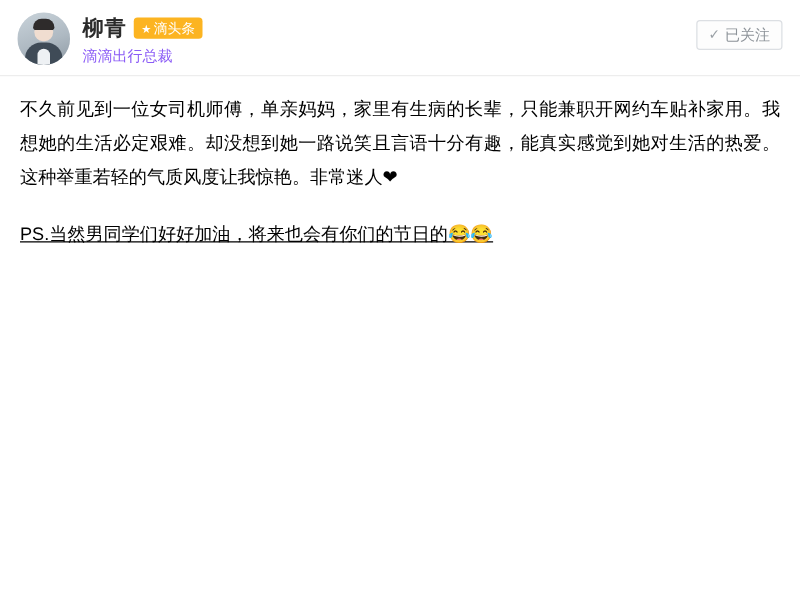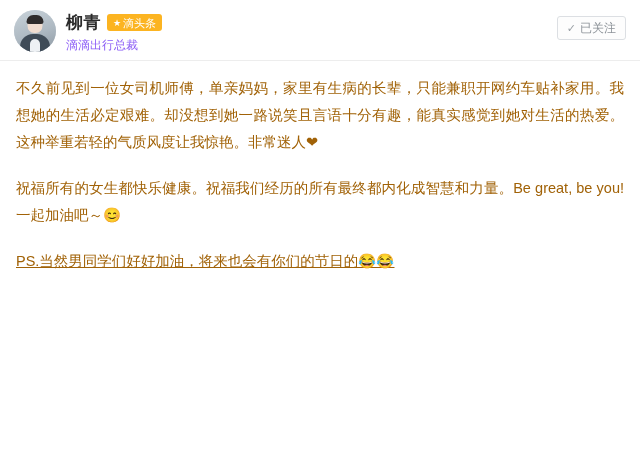--- a/index.html
+++ b/index.html
@@ -158,21 +158,21 @@
   }
 
   
   .content {
     padding: 14px 16px 0 16px;
     box-sizing: border-box;
   }
   .para {
     font-size: 14.5px;
     line-height: 27px;
-    color: #a16207;
+    color: #000000;
     margin: 0 0 19px 0;
     text-align: justify;
     word-break: break-all;
   }
   .para:last-child {
     margin-bottom: 0;
     text-decoration: underline;
   }
 </style>
 </head>
@@ -203,17 +203,16 @@
     <div class="follow-btn">
       <span class="check">✓</span>
       <span>已关注</span>
     </div>
   </div>
 
   <div class="divider"></div>
 
   <div class="content">
     <p class="para">不久前见到一位女司机师傅，单亲妈妈，家里有生病的长辈，只能兼职开网约车贴补家用。我想她的生活必定艰难。却没想到她一路说笑且言语十分有趣，能真实感觉到她对生活的热爱。这种举重若轻的气质风度让我惊艳。非常迷人❤</p>
-    <p class="para">祝福所有的女生都快乐健康。祝福我们经历的所有最终都内化成智慧和力量。Be great, be you! 一起加油吧～😊</p>
     <p class="para">PS.当然男同学们好好加油，将来也会有你们的节日的😂😂</p>
   </div>
 
 </div>
 
 </body></html>

